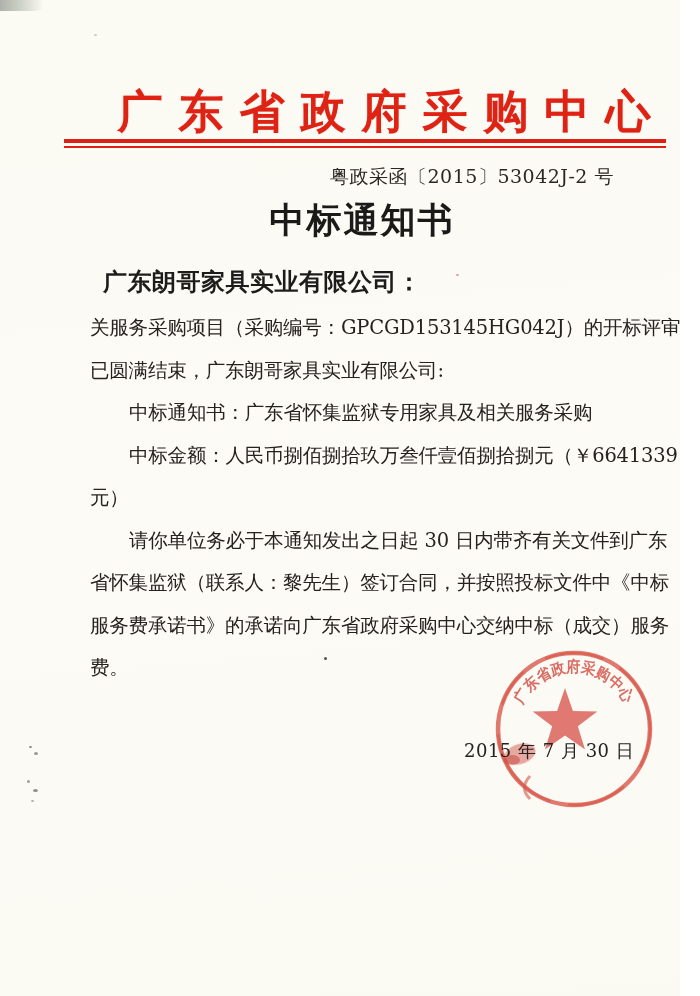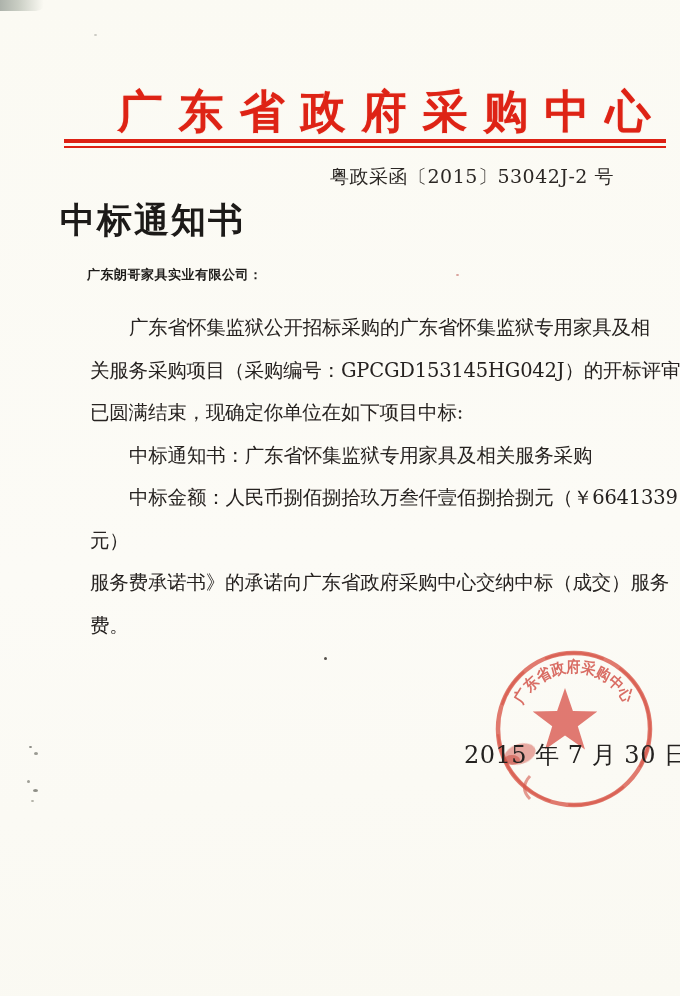--- a/index.html
+++ b/index.html
@@ -26,43 +26,44 @@
   .red-rule .thick{height:4px;background:#dd2114;}
   .red-rule .gap{height:3px;}
   .red-rule .thin{height:2px;background:#dd2114;}
   .doc-number{
     position:absolute;top:164px;right:66px;
     font-size:19px;letter-spacing:.5px;white-space:nowrap;
     color:#2b2724;
   }
   .doc-title{
     position:absolute;left:60px;top:197px;width:604px;
+    text-align:center;
     font-size:35px;font-weight:bold;letter-spacing:2px;
     color:#1c1a18;white-space:nowrap;
   }
   .addressee{
-    position:absolute;left:87px;top:266px;
+    position:absolute;left:103px;top:266px;
     font-family:"DejaVu Sans","Liberation Sans",sans-serif;
-    font-size:13px;font-weight:bold;letter-spacing:.5px;
+    font-size:24px;font-weight:bold;letter-spacing:.5px;
     color:#1e1c1a;white-space:nowrap;
   }
   .body-block{
     position:absolute;left:90px;top:307px;width:540px;
     font-size:19.5px;letter-spacing:-.2px;
   }
   .line{height:42.5px;line-height:42.5px;white-space:nowrap;}
   .line.indent{padding-left:39px;}
   
   .seal{
     position:absolute;left:490px;top:648px;width:168px;height:168px;
     z-index:2;filter:blur(.3px);
   }
   .issue-date{
     position:absolute;left:464px;top:739px;z-index:4;
-    font-size:24px;letter-spacing:.5px;color:#242220;white-space:nowrap;
+    font-size:18px;letter-spacing:.5px;color:#242220;white-space:nowrap;
   }
   
   .smudge{
     position:absolute;left:0;top:0;width:46px;height:11px;
     background:linear-gradient(90deg,#939b93 0%,#b9bfb4 40%,rgba(250,250,245,0) 95%);
     opacity:.75;border-bottom-right-radius:10px;
   }
   .speck{position:absolute;border-radius:50%;}
 </style>
 </head>
@@ -78,26 +79,27 @@
     <div class="thin"></div>
   </div>
 
   <div class="doc-number">粤政采函〔2015〕53042J-2 号</div>
 
   <div class="doc-title">中标通知书</div>
 
   <div class="addressee">广东朗哥家具实业有限公司：</div>
 
   <div class="body-block">
-    <div class="line indent">广东省怀集监狱公开招标采购的广东省怀集监狱专用家具及相</div>
     <div class="line">关服务采购项目（采购编号：GPCGD153145HG042J）的开标评审工作</div>
-    <div class="line">已圆满结束，现确定你单位在如下项目中标:</div>
+    <div class="line">已圆满结束，广东朗哥家具实业有限公司:</div>
     <div class="line indent">中标通知书：广东省怀集监狱专用家具及相关服务采购</div>
     <div class="line indent">中标金额：人民币捌佰捌拾玖万叁仟壹佰捌拾捌元（￥6641339</div>
     <div class="line">元）</div>
+    <div class="line indent">请你单位务必于本通知发出之日起 30 日内带齐有关文件到广东</div>
+    <div class="line">省怀集监狱（联系人：黎先生）签订合同，并按照投标文件中《中标</div>
     <div class="line">服务费承诺书》的承诺向广东省政府采购中心交纳中标（成交）服务</div>
     <div class="line">费。</div>
   </div>
 
   <div class="seal">
     <svg width="168" height="168" viewBox="0 0 168 168">
       <defs>
         <filter id="softblur" x="-20%" y="-20%" width="140%" height="140%">
           <feGaussianBlur stdDeviation="0.55"></feGaussianBlur>
         </filter>

